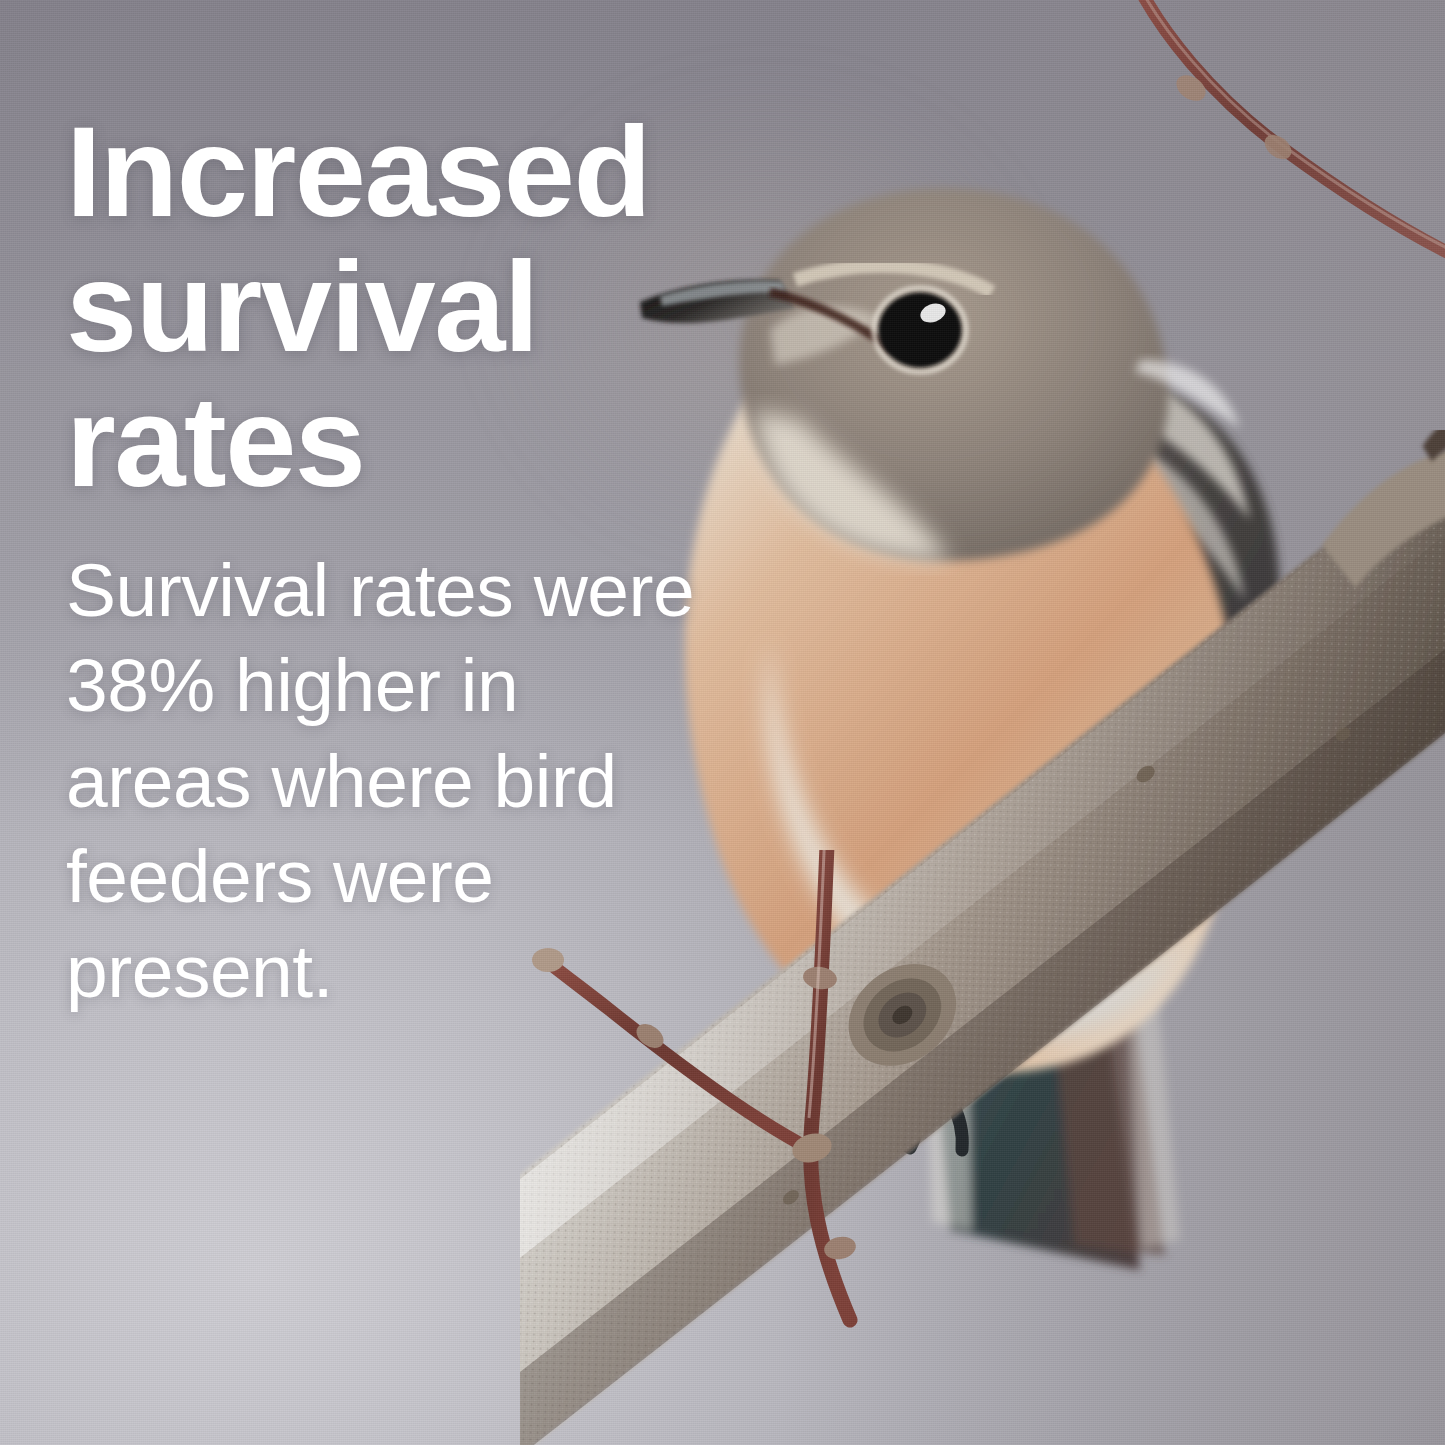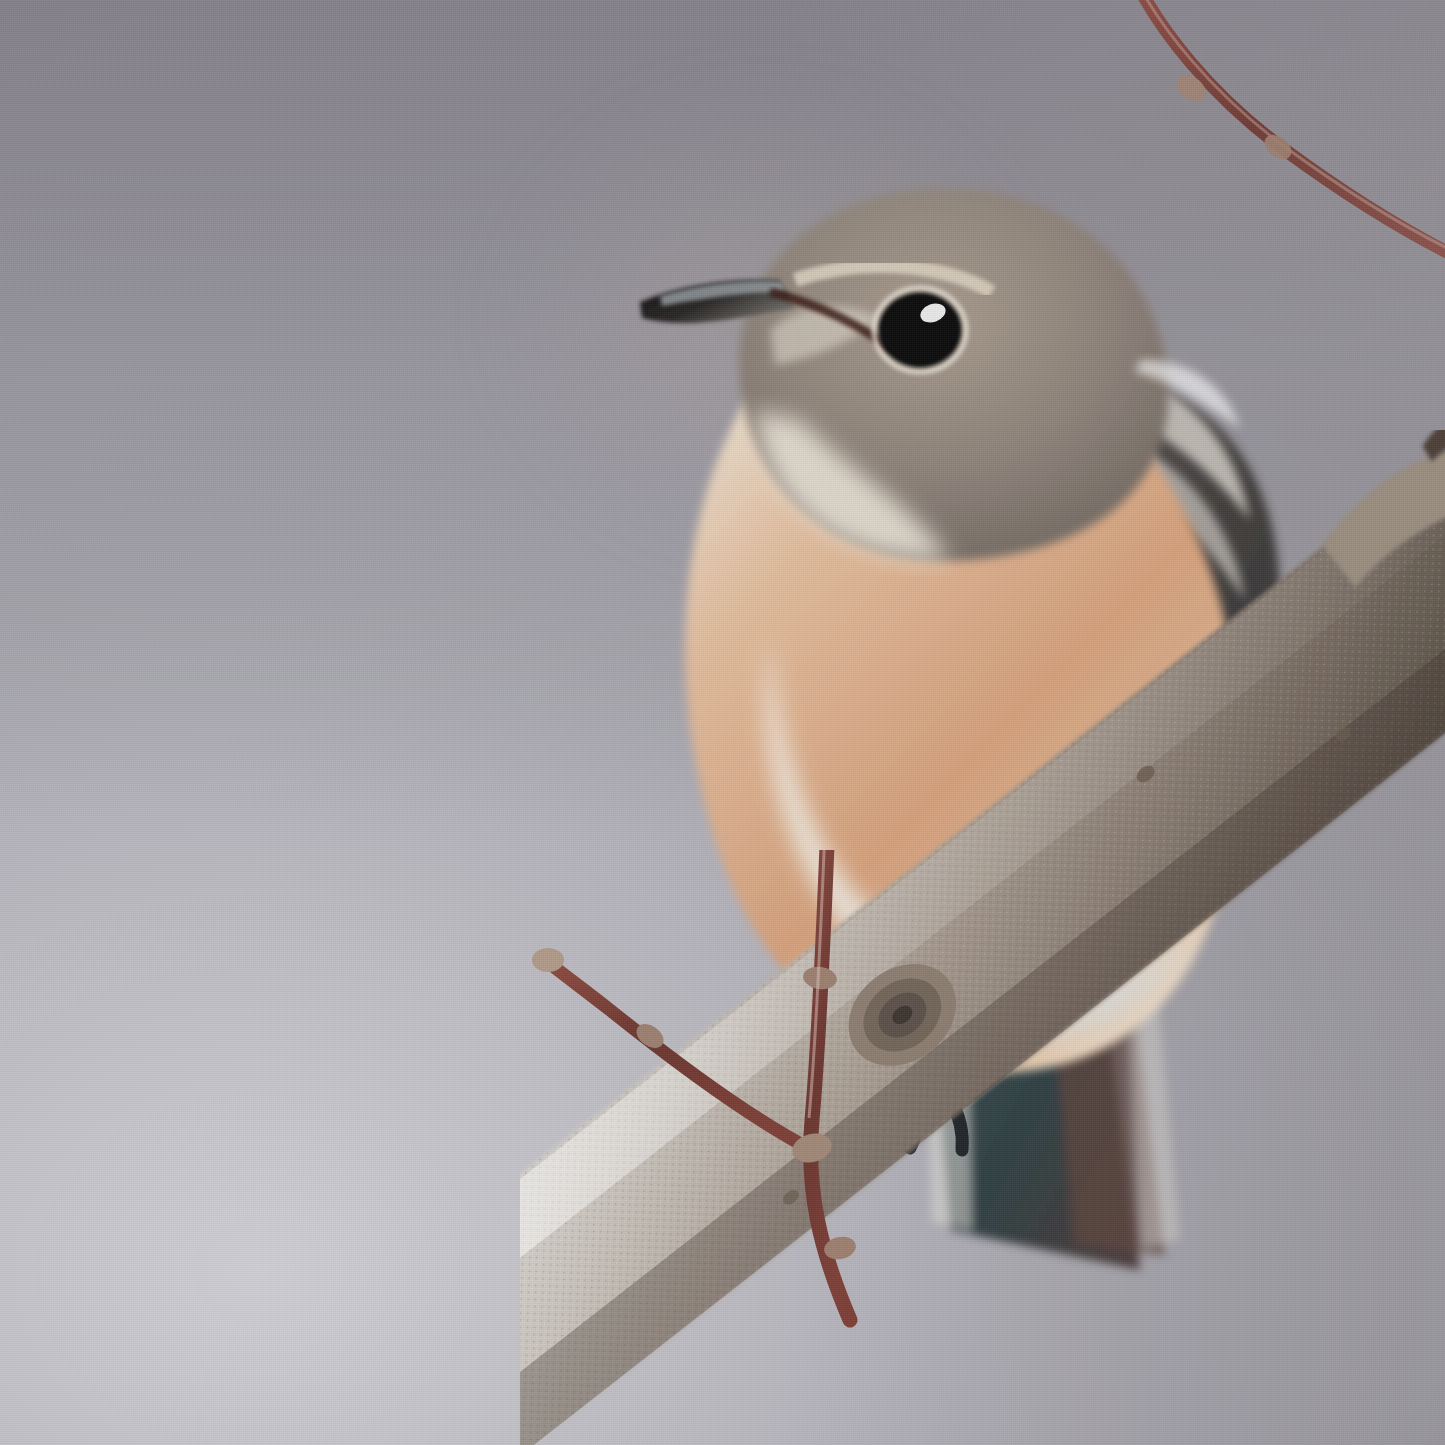--- a/index.html
+++ b/index.html
@@ -272,14 +272,18 @@
         <ellipse cx="320" cy="398" rx="16" ry="11" transform="rotate(-12 320 398)" fill="#9c8071"></ellipse>
 
         <path d="M 305 -20 C 301 70, 297 180, 289 268" stroke="rgba(220,195,188,.5)" stroke-width="3" fill="none"></path>
       </svg>
     </div>
 
     <div class="vignette"></div>
     <div class="grain"></div>
   </div>
 
+  <div class="text-col">
+    <h1 class="headline">Increased survival rates</h1>
+    <p class="body-copy">Survival rates were 38% higher in areas where bird feeders were present.</p>
+  </div>
 
 </div>
 
 </body></html>

